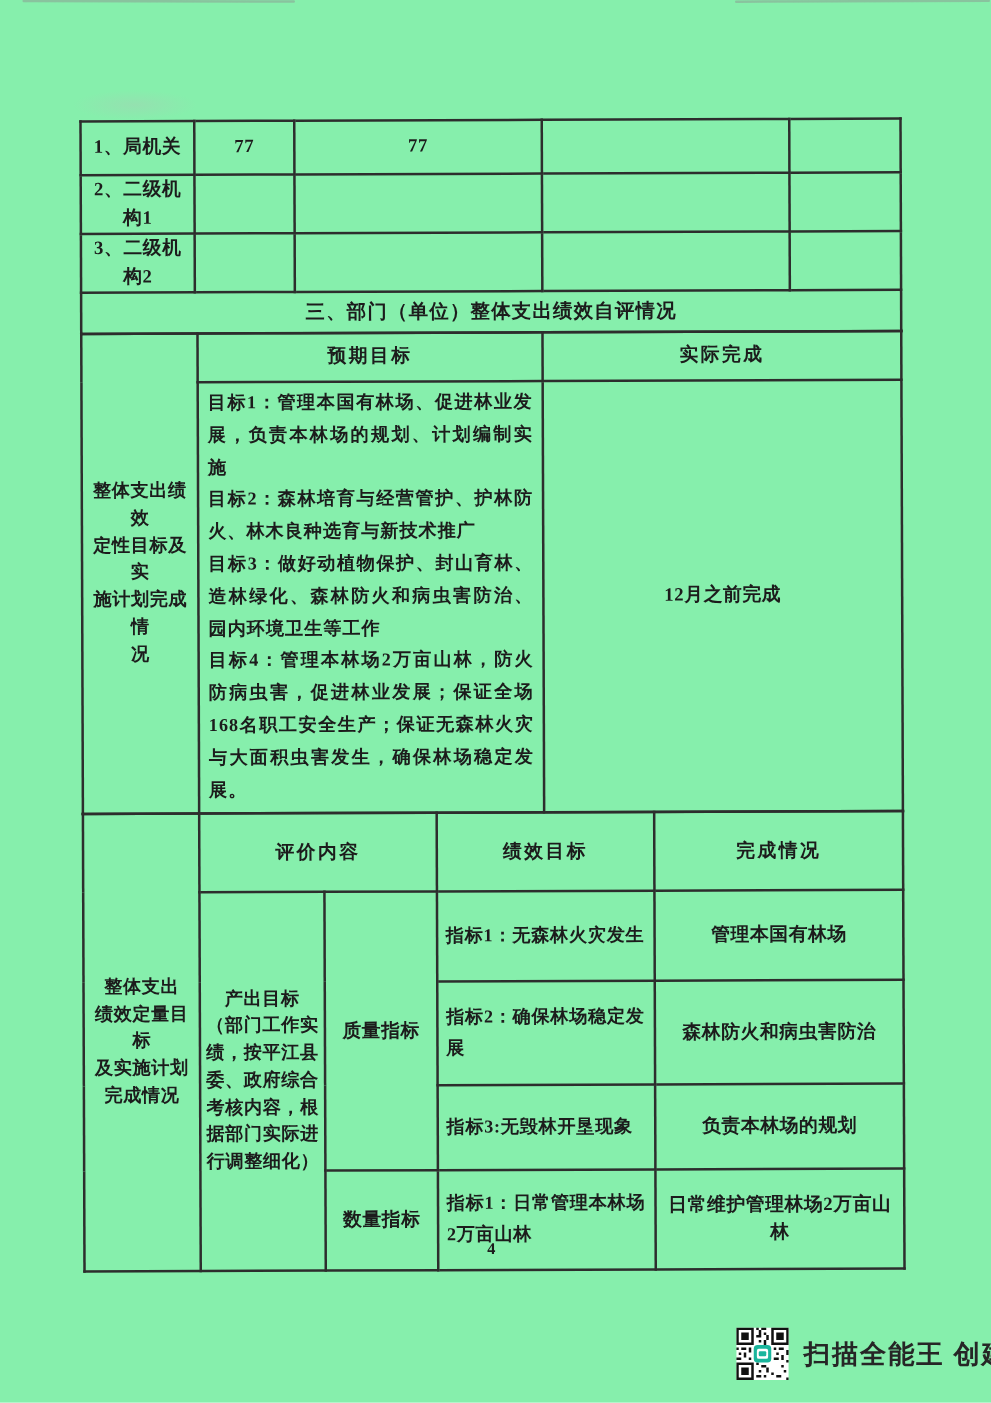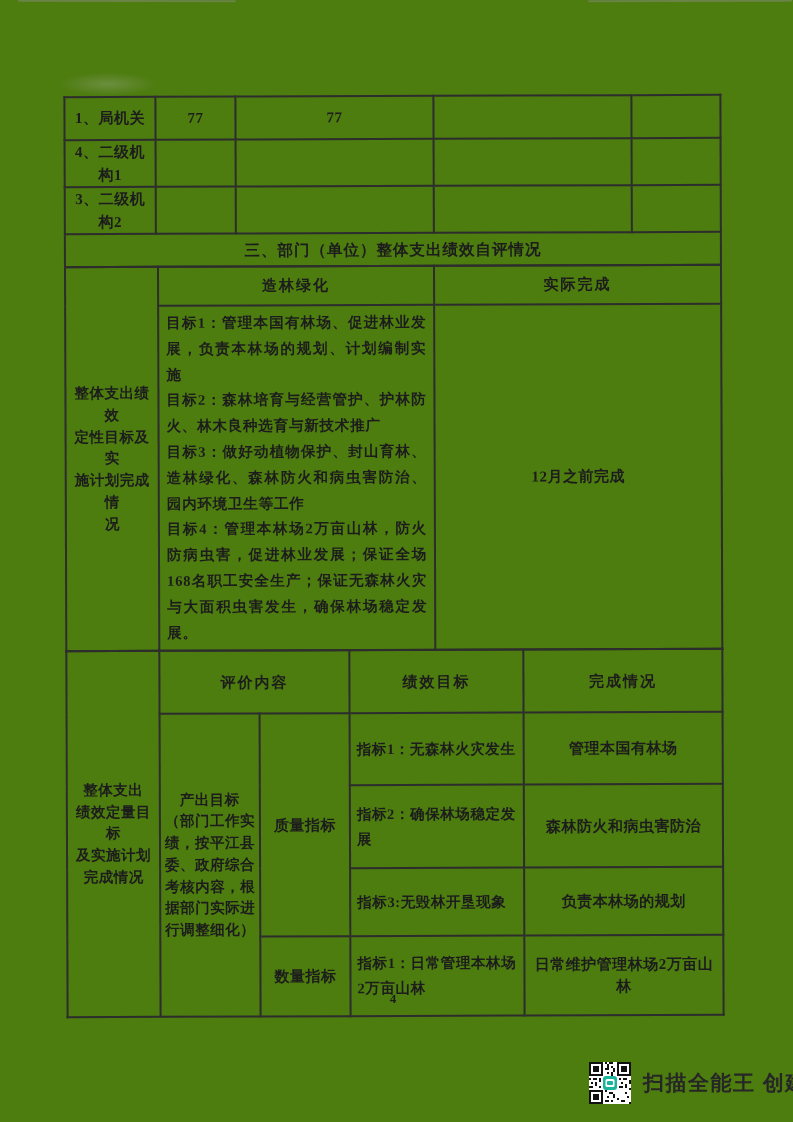--- a/index.html
+++ b/index.html
@@ -4,21 +4,21 @@
 <style>
   html,body{margin:0;padding:0;}
   body{
     width:793px;height:1122px;
     background:#ffffff;
     font-family:"Liberation Serif","DejaVu Serif",serif;
     color:#1c1c1c;
     position:relative;
     overflow:hidden;
   }
-  .page{position:absolute;inset:0;background:#4d7c0f;}
+  .page{position:absolute;inset:0;background:#86efac;}
 
   
   .edge-mark{position:absolute;background:#8f8f8f;opacity:.45;border-radius:2px;}
   .edge-left{left:18px;top:0;width:218px;height:2px;transform:rotate(.15deg);}
   .edge-right{left:588px;top:0;width:204px;height:2px;transform:rotate(-.2deg);}
   .smudge{position:absolute;left:58px;top:72px;width:100px;height:24px;border-radius:50%;
     background:radial-gradient(ellipse at center,#b9bdb9 0%,rgba(255,255,255,0) 70%);opacity:.28;}
 
   
   .table-wrap{position:absolute;left:65px;top:95px;width:656px;transform:rotate(-.2deg);}
@@ -68,21 +68,21 @@
         </colgroup>
       <tbody>
           <tr class="h43">
         <td>1、局机关</td>
         <td class="num">77</td>
         <td class="num">77</td>
         <td></td>
         <td></td>
       </tr>
       <tr class="h42">
-        <td>4、二级机构1</td>
+        <td>2、二级机构1</td>
         <td></td>
         <td></td>
         <td></td>
         <td></td>
       </tr>
       <tr class="h42">
         <td>3、二级机构2</td>
         <td></td>
         <td></td>
         <td></td>
@@ -99,21 +99,21 @@
           <col style="width:93px">
           <col style="width:276px">
           <col style="width:287px">
         </colgroup>
       <tbody>
           <tr class="h39">
         <td rowspan="2" class="rowlab pre">整体支出绩效
 定性目标及实
 施计划完成情
 况</td>
-        <td class="hd">造林绿化</td>
+        <td class="hd">预期目标</td>
         <td class="hd">实际完成</td>
       </tr>
       <tr class="h283">
         <td class="goals">
           <p>目标1：管理本国有林场、促进林业发展，负责本林场的规划、计划编制实施</p>
           <p>目标2：森林培育与经营管护、护林防火、林木良种选育与新技术推广</p>
           <p>目标3：做好动植物保护、封山育林、造林绿化、森林防火和病虫害防治、园内环境卫生等工作</p>
           <p>目标4：管理本林场2万亩山林，防火防病虫害，促进林业发展；保证全场168名职工安全生产；保证无森林火灾与大面积虫害发生，确保林场稳定发展。</p>
         </td>
         <td>12月之前完成</td>

